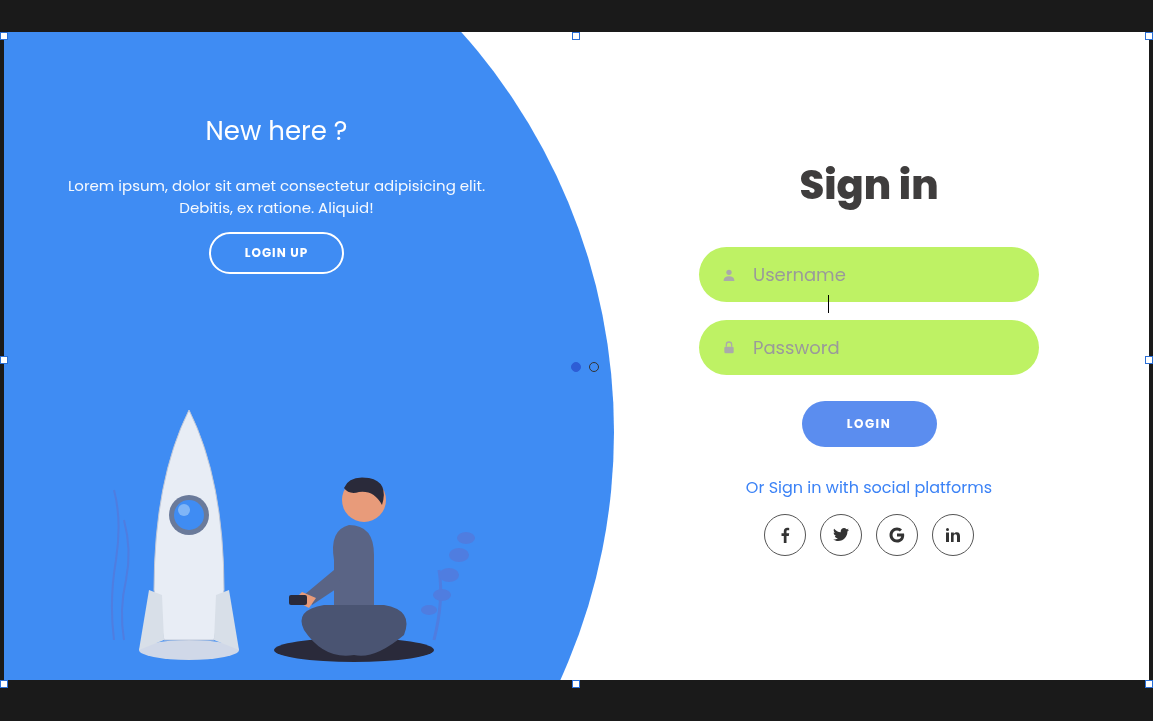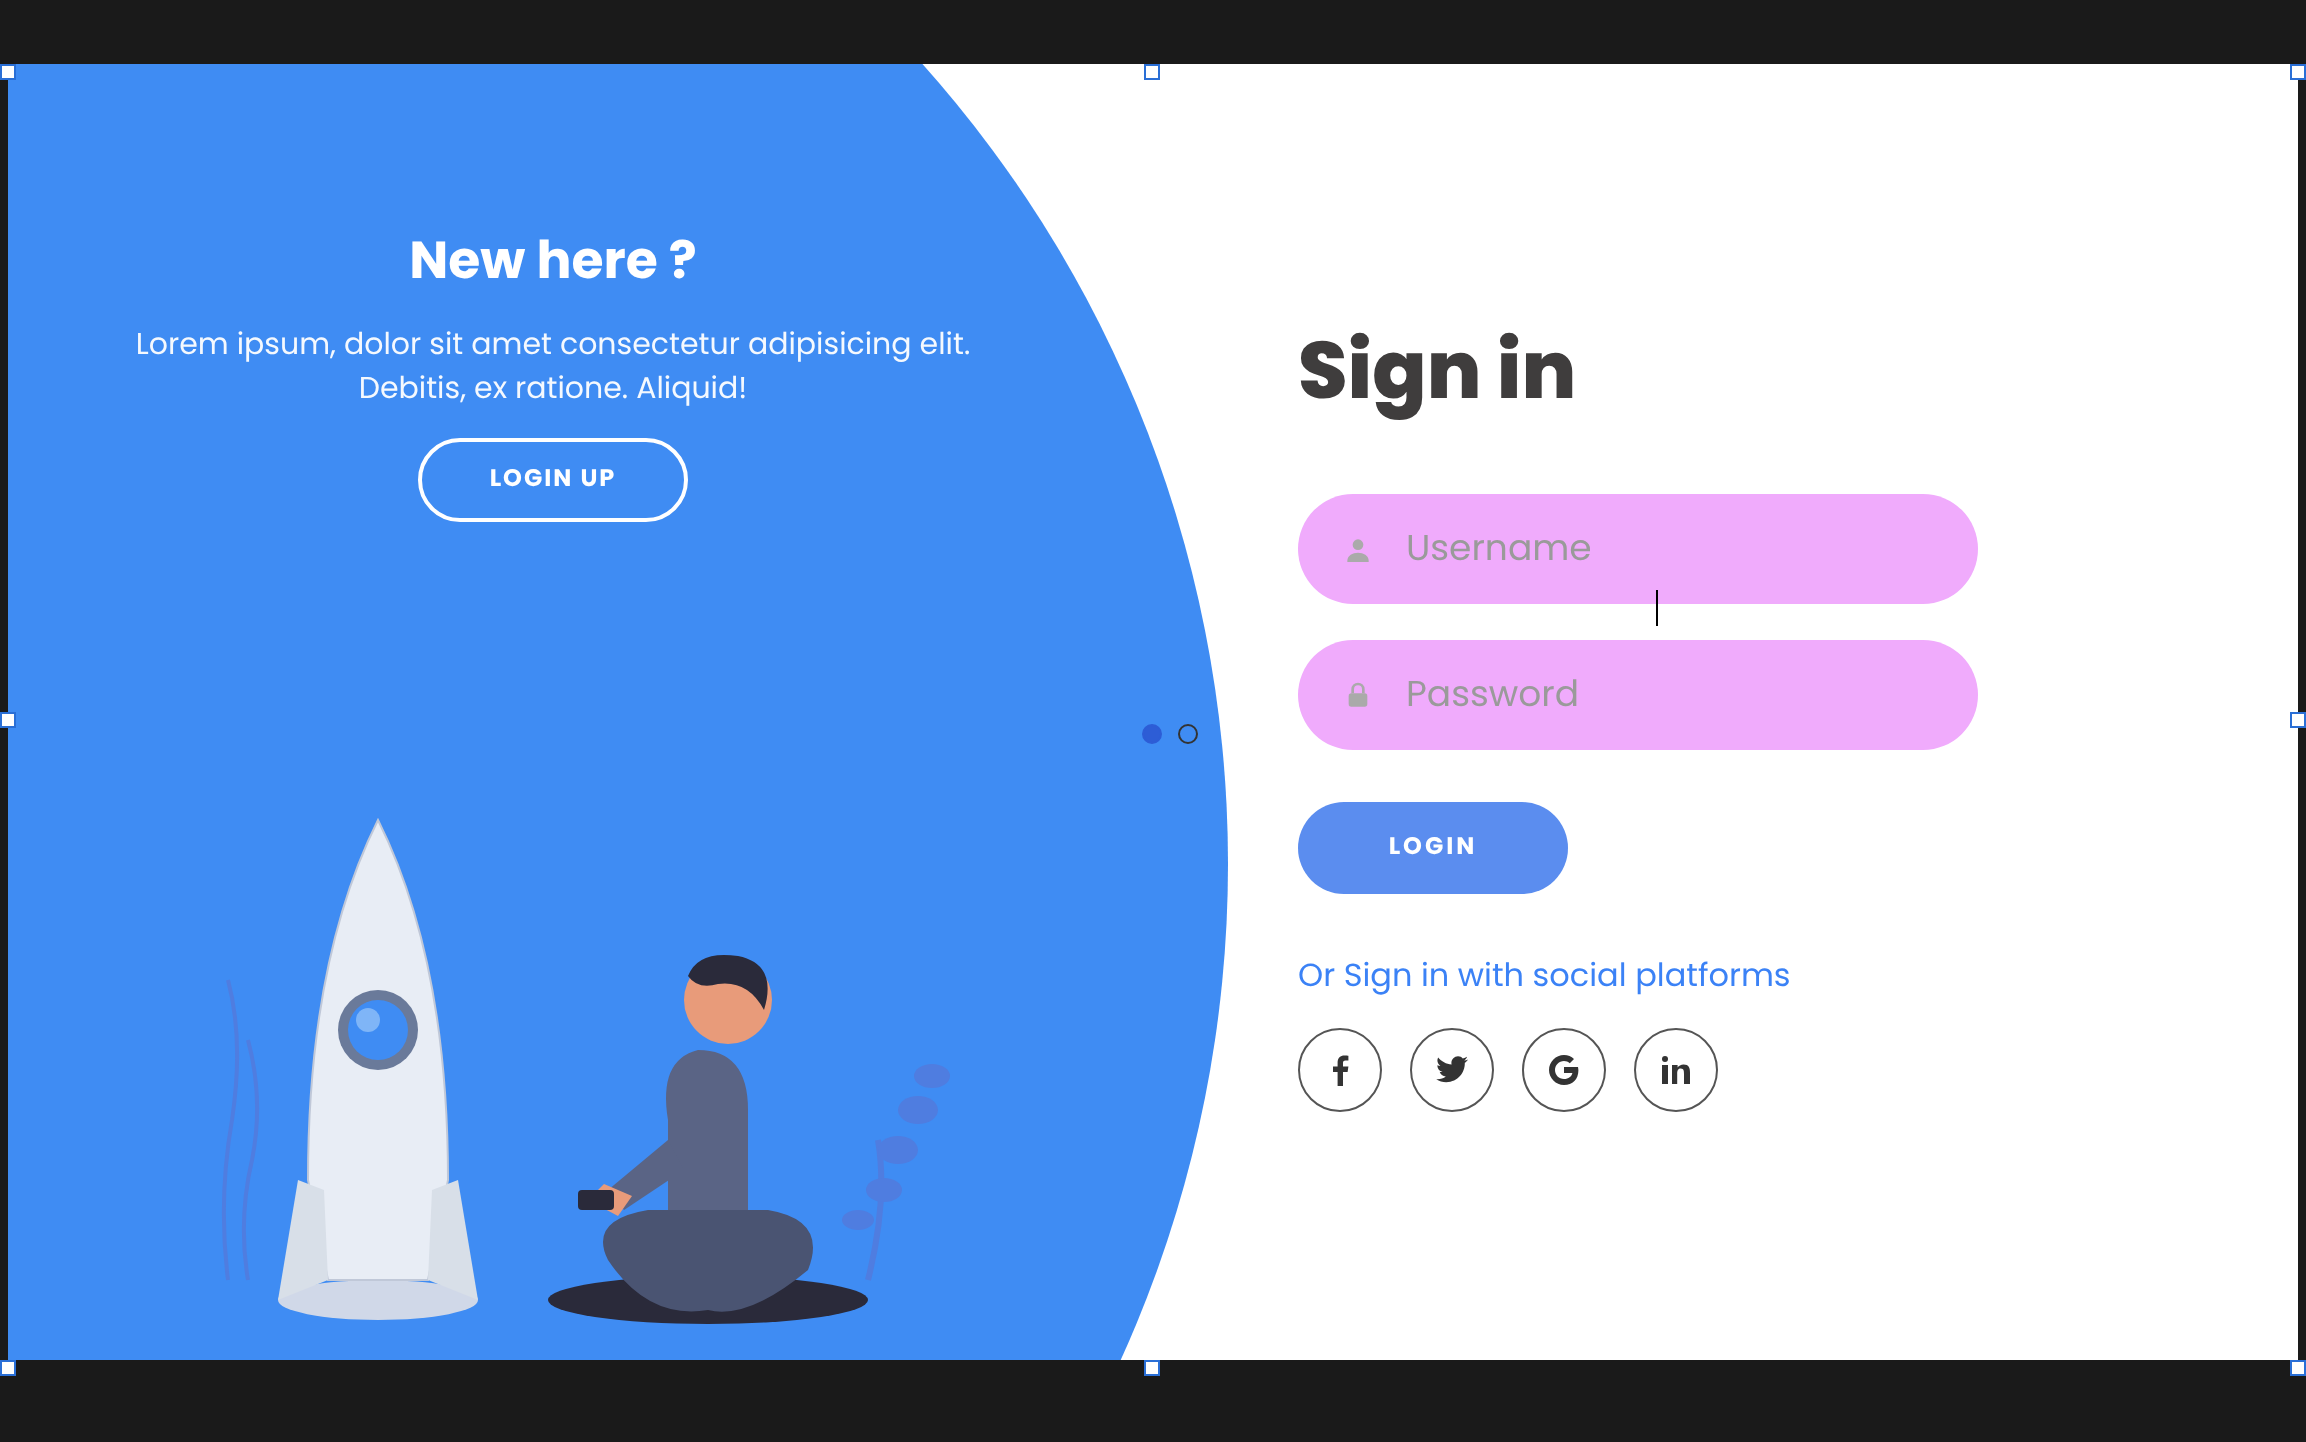--- a/index.html
+++ b/index.html
@@ -46,23 +46,23 @@
     .left-content {
       position: absolute;
       left: 0;
       top: 80px;
       width: 545px;
       text-align: center;
       color: #fff;
       padding: 0 60px;
     }
     .left-content h2 {
-      font-weight: 700;
+      font-weight: 400;
       font-size: 26px;
-      margin-bottom: 11px;
+      margin-bottom: 24px;
     }
     .left-content p {
       font-size: 15px;
       line-height: 1.5;
       margin-bottom: 12px;
       opacity: 0.95;
     }
     .signup-btn {
       background: transparent;
       border: 2px solid #fff;
@@ -99,33 +99,33 @@
       border-color: #2d5dd6;
     }
     .right-content {
       position: absolute;
       right: 0;
       top: 0;
       width: 560px;
       height: 100%;
       display: flex;
       flex-direction: column;
-      align-items: flex-start;
+      align-items: center;
       justify-content: center;
       padding: 0 60px;
     }
     .right-content h1 {
       font-size: 40px;
       font-weight: 800;
       color: #3f3d3d;
       margin-bottom: 32px;
     }
     .input-group {
       width: 340px;
-      background: #f0abfc;
+      background: #bef264;
       border-radius: 28px;
       display: flex;
       align-items: center;
       padding: 14px 22px;
       margin-bottom: 18px;
     }
     .input-group .icon {
       color: #aaa;
       margin-right: 16px;
       display: flex;

